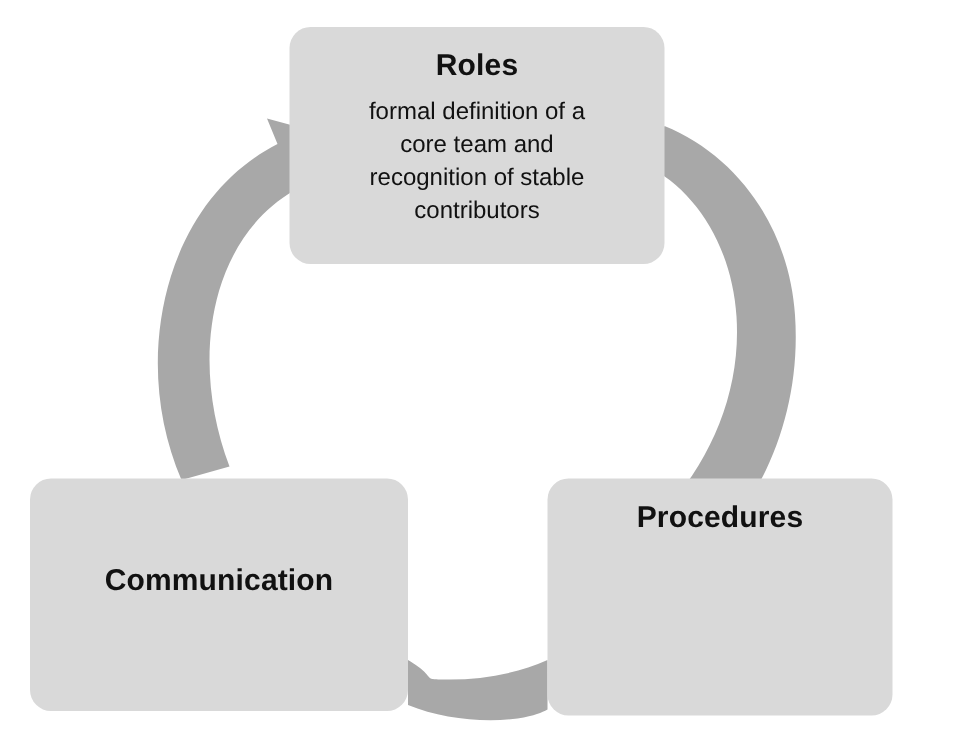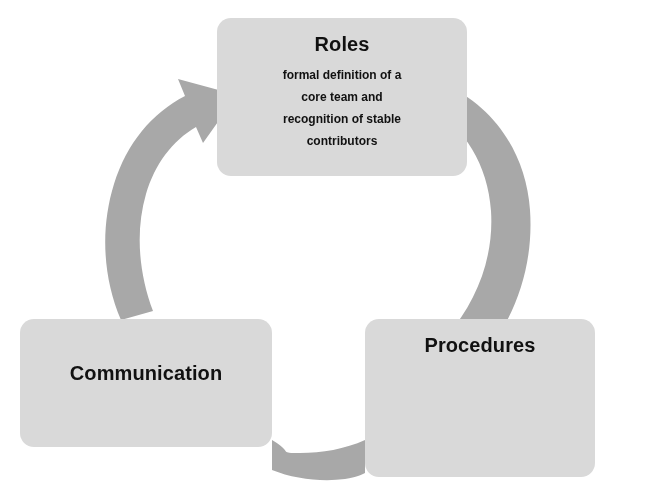--- a/index.html
+++ b/index.html
@@ -42,37 +42,36 @@
     padding: 14px 10px 12px 10px;
   }
   .node-title {
     font-size: 20px;
     font-weight: bold;
     line-height: 24px;
     letter-spacing: 0.1px;
     margin-bottom: 8px;
   }
   .node-desc {
-    font-size: 12px;
-    font-weight: bold;
+    font-size: 16px;
+    font-weight: normal;
     line-height: 22px;
     white-space: pre-line;
   }
   #node-roles {
     left: 193px;
     top: 18px;
     width: 250px;
     height: 158px;
-    margin-left: 24px;
   }
   #node-communication {
     left: 20px;
     top: 319px;
     width: 252px;
-    height: 128px;
+    height: 155px;
     justify-content: center;
     padding-top: 0;
   }
   #node-procedures {
     left: 365px;
     top: 319px;
     width: 230px;
     height: 158px;
   }
 </style>

